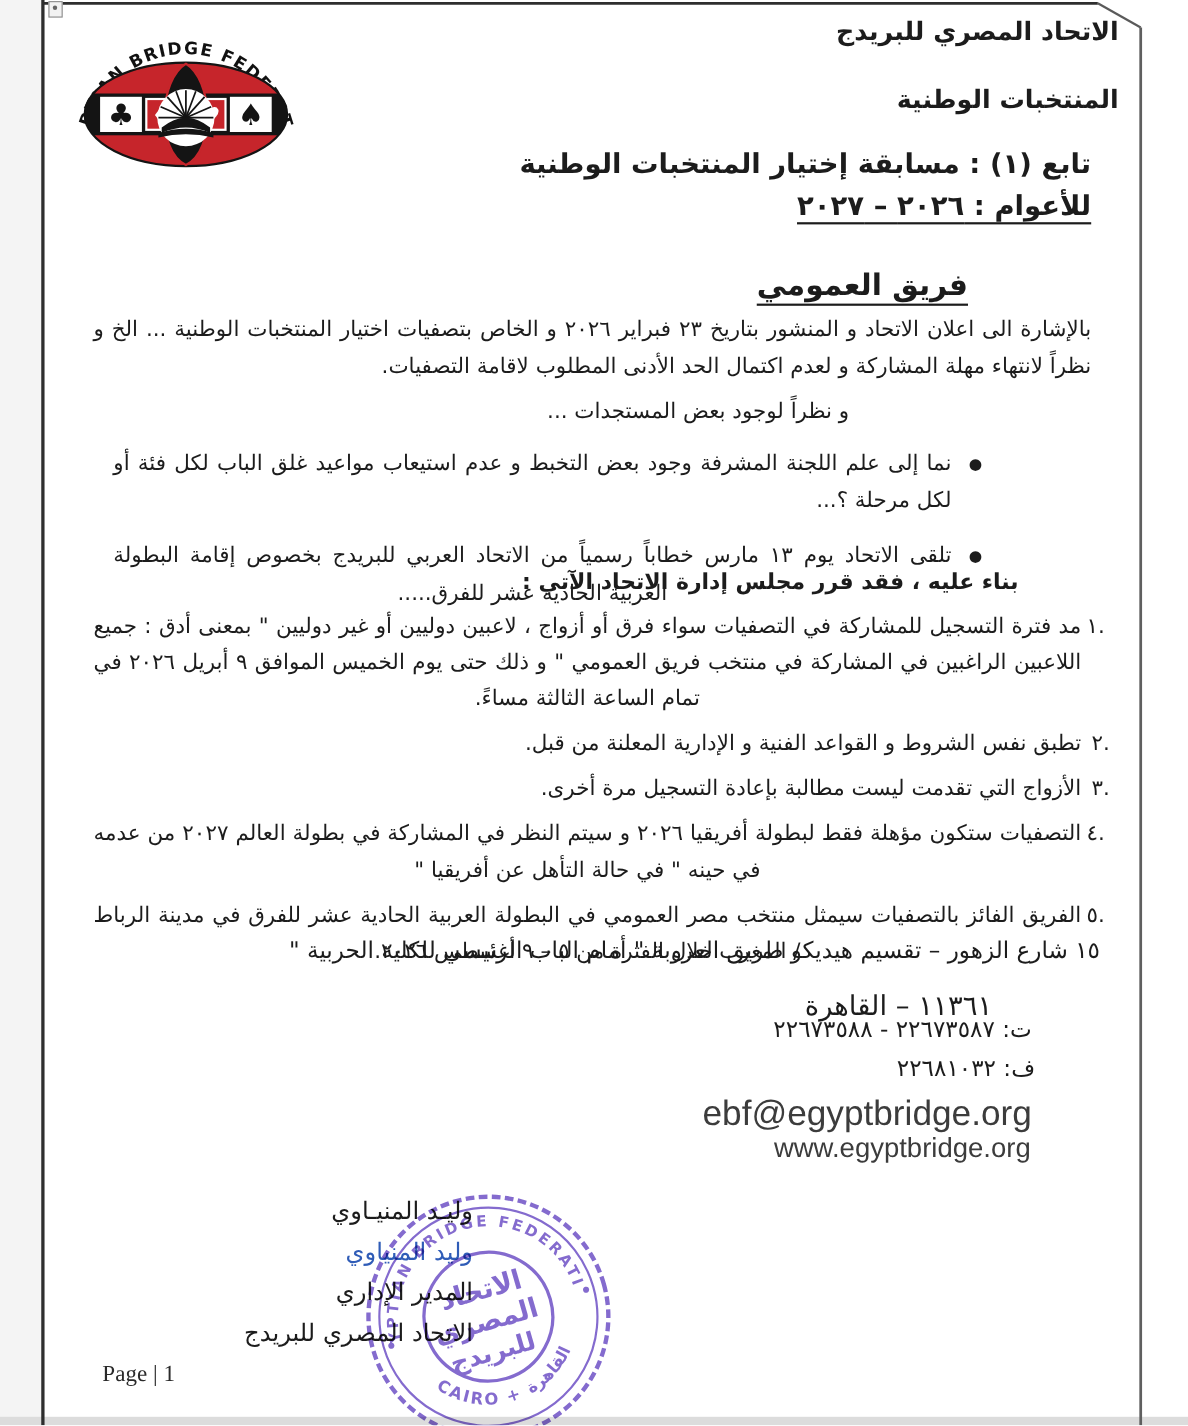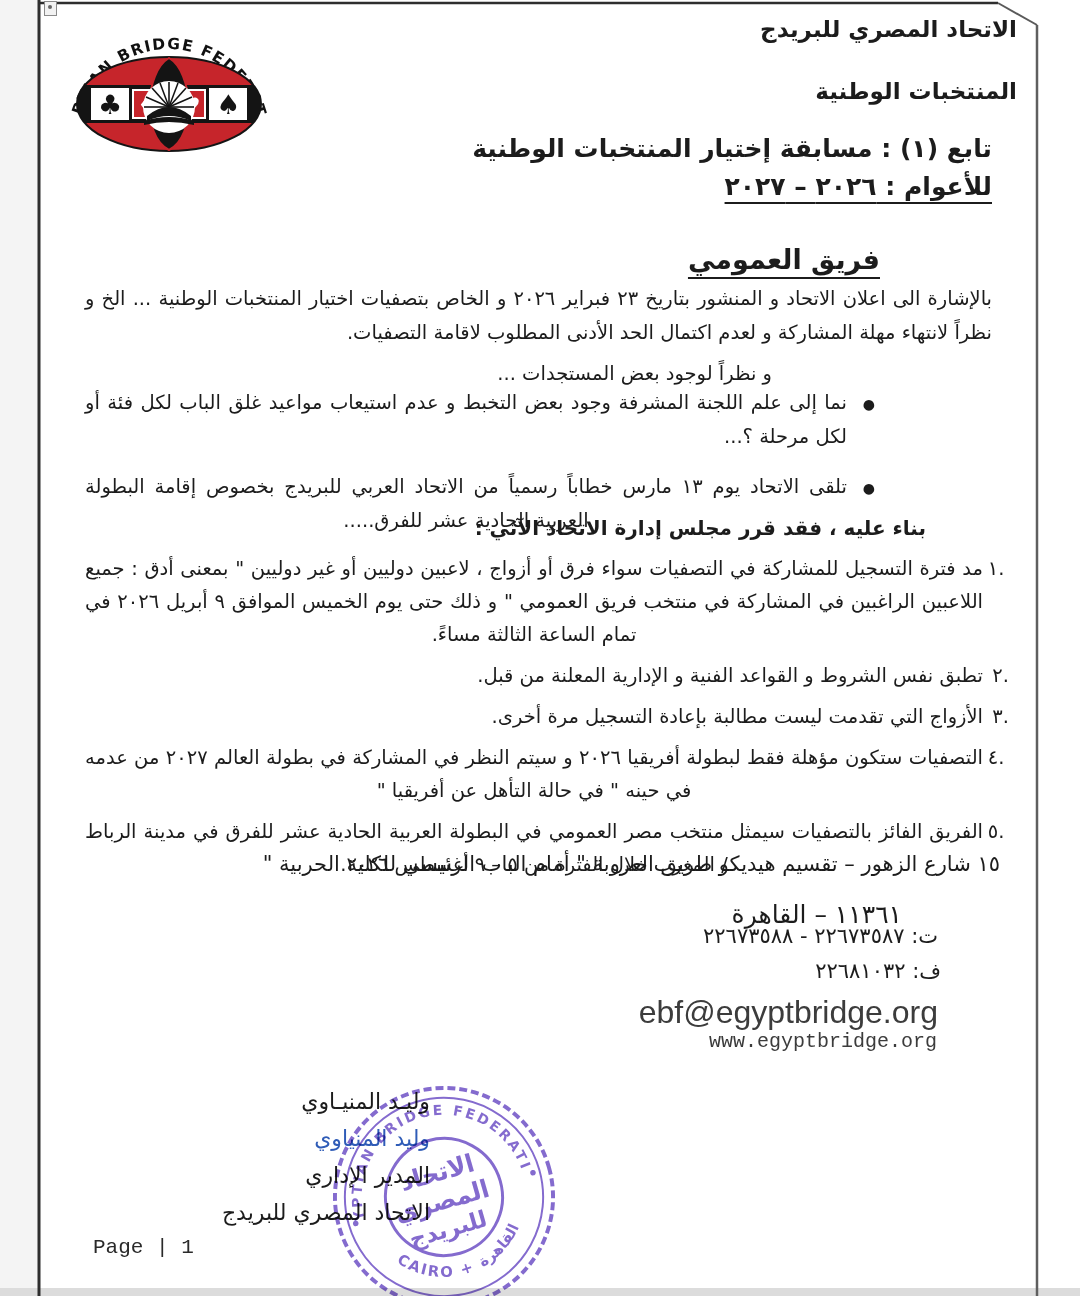--- a/index.html
+++ b/index.html
@@ -25,44 +25,44 @@
   .title-l2{font-size:25px;margin-top:9px;text-decoration:underline;text-underline-offset:7px;}
 
   .heading{top:244px;right:200px;font-size:27px;font-weight:bold;text-decoration:underline;text-underline-offset:8px;}
 
   .intro{top:282px;left:85px;width:907px;font-size:19.5px;line-height:34px;
          text-align:justify;text-align-last:right;}
   .intro-tail{top:362px;left:85px;width:792px;font-size:19.5px;text-align:left;}
   .intro-tail{text-align:right;padding-left:0;}
   .intro-tail div{margin-right:105px;}
 
-  ul.bullets{top:386px;left:85px;width:792px;margin:0;padding:0;list-style:none;
+  ul.bullets{top:386px;left:85px;width:792px;margin:18px;padding:0;list-style:none;
              font-size:19.5px;line-height:34px;}
   ul.bullets li{position:relative;padding-right:30px;margin-bottom:16px;text-align:justify;}
   ul.bullets li::before{content:"●";position:absolute;right:2px;top:1px;font-size:14px;}
   li.last-right{text-align-last:right;}
   li.last-center{text-align-last:center;}
 
   .decision-intro{top:516px;right:154px;font-size:20px;font-weight:bold;}
 
   ol.decisions{top:552px;left:85px;width:898px;margin:0;padding:0;list-style:none;
                font-size:19.5px;line-height:33px;}
   ol.decisions li{position:relative;margin-bottom:8px;text-align:justify;}
   ol.decisions .num{position:absolute;right:-26px;top:0;width:26px;text-align:right;}
 
   .addr1{top:852px;right:80px;font-size:21px;}
   .addr2{top:888px;right:178px;font-size:25px;margin-top:12px;}
   .phone{top:924px;right:142px;font-size:21px;}
   .fax{top:959px;right:139px;font-size:21px;}
   .email{top:994px;right:142px;font-size:32px;font-family:"Liberation Sans",sans-serif;color:#3c3c3c;direction:ltr;}
-  .web{top:1030px;right:143px;font-size:20px;font-family:Liberation Mono, monospace;color:#3c3c3c;direction:ltr;}
+  .web{top:1030px;right:143px;font-size:25px;font-family:Liberation Sans, sans-serif;color:#3c3c3c;direction:ltr;}
 
   .sig{top:1083px;left:85px;width:345px;text-align:right;font-size:22px;line-height:37px;}
   .sig .signed{color:var(--signature_blue,#2f5cb7);}
-  .pagenum{top:1236px;left:93px;font-size:21px;font-family:Liberation Mono, monospace;color:#2a2a2a;direction:ltr;}
+  .pagenum{top:1236px;left:93px;font-size:21px;font-family:Liberation Serif, serif;color:#2a2a2a;direction:ltr;}
 
   .stamp{left:330px;top:1083px;width:228px;height:228px;transform:rotate(-16deg);
          opacity:.88;mix-blend-mode:multiply;}
 </style>
 </head>
 <body>
 
 <div class="page">
 
   <div class="gutter-left"></div>

